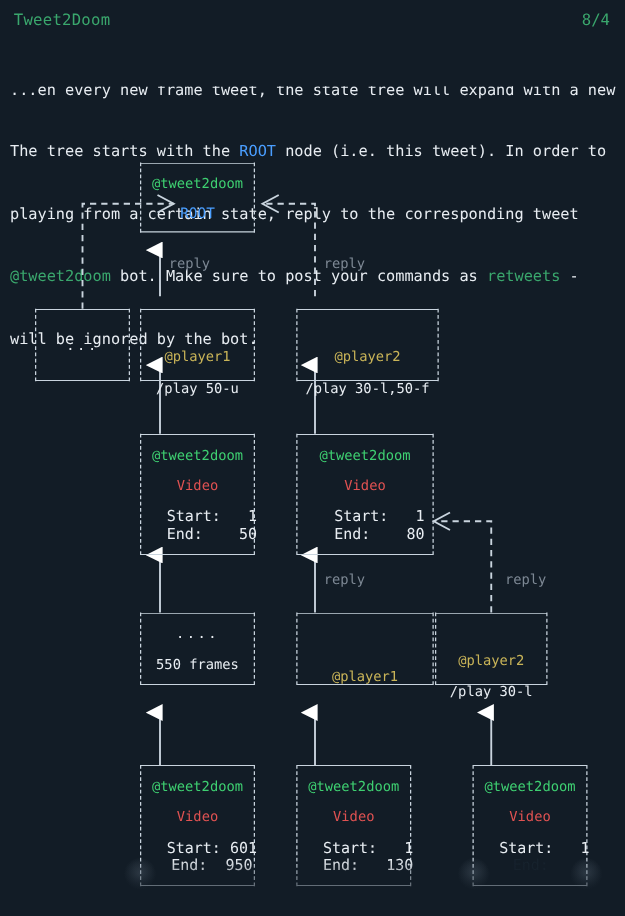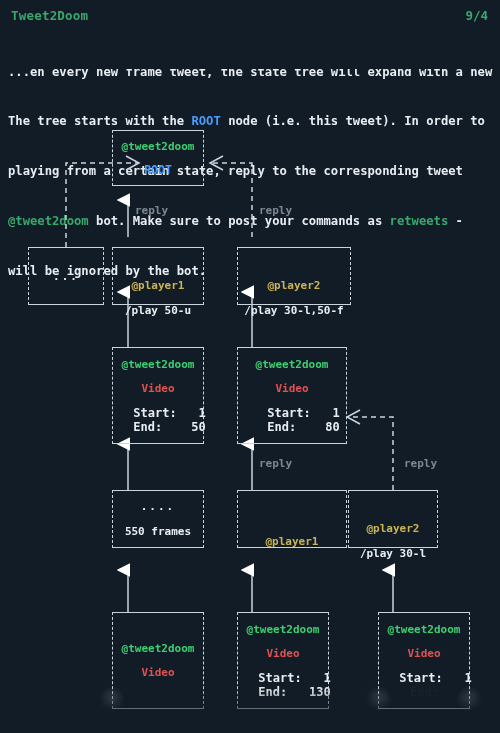--- a/index.html
+++ b/index.html
@@ -3,21 +3,21 @@
 <meta charset="utf-8">
 <style>
   html,body{margin:0;padding:0;}
   body{
     width:500px;height:733px;
     background:#121c26;
     font-family:"DejaVu Sans Mono","Liberation Mono",monospace;
     overflow:hidden;
     position:relative;
   }
-  .page{position:relative;width:461px;height:733px;font-weight:bold;}
+  .page{position:relative;width:461px;height:733px;}
 
   
   .hdr{position:absolute;left:0;top:8px;width:500px;height:22px;}
   .hdr-title{position:absolute;left:11px;top:0;font-size:12.5px;color:#3aa76d;letter-spacing:.2px;}
   .hdr-page{position:absolute;right:12px;top:0;font-size:12.5px;color:#3aa76d;}
 
   
   .copy{position:absolute;left:8px;top:36px;width:486px;
         font-size:12.2px;line-height:16.6px;color:#e8edf2;white-space:pre-wrap;}
   .ln{display:block;height:16.6px;overflow:hidden;}
@@ -56,21 +56,21 @@
         background:radial-gradient(circle,rgba(190,210,230,.22) 0%,rgba(190,210,230,0) 70%);
         pointer-events:none;}
 </style>
 </head>
 <body>
 
 <div class="page">
 
   <div class="hdr">
     <div class="hdr-title">Tweet2Doom</div>
-    <div class="hdr-page">9/4</div>
+    <div class="hdr-page">8/4</div>
   </div>
 
   <div class="copy">
     <div class="ln ln0"><span>...en every new frame tweet, the state tree will expand with a new node.</span></div>
     <div class="ln"><span>The tree starts with the </span><span class="c-root">ROOT</span><span> node (i.e. this tweet). In order to continue</span></div>
     <div class="ln"><span>playing from a certain state, reply to the corresponding tweet posted by the</span></div>
     <div class="ln"><span class="c-bot">@tweet2doom</span><span> bot. Make sure to post your commands as </span><span class="c-rep">retweets</span><span> - quoted retweets</span></div>
     <div class="ln"><span>will be ignored by the bot.</span></div>
   </div>
 
@@ -164,20 +164,24 @@
     </div>
 
     <div class="node" style="left:348px;top:378px;width:90px;height:58px;">
       <div class="nuser player">@player2</div>
       <div class="ncmd">/play 30-l</div>
     </div>
 
     <div class="node" style="left:112px;top:500px;width:92px;height:97px;">
       <div class="nuser">@tweet2doom</div>
       <div class="nvideo">Video</div>
+      <div class="nse">
+        <span class="row"><span>Start:</span> <span>601</span></span>
+        <span class="row"><span class="dim">End:</span>  <span>950</span></span>
+      </div>
     </div>
 
     <div class="node" style="left:237px;top:500px;width:92px;height:97px;">
       <div class="nuser">@tweet2doom</div>
       <div class="nvideo">Video</div>
       <div class="nse">
         <span class="row"><span>Start:</span>   <span>1</span></span>
         <span class="row"><span>End:</span>   <span>130</span></span>
       </div>
     </div>

